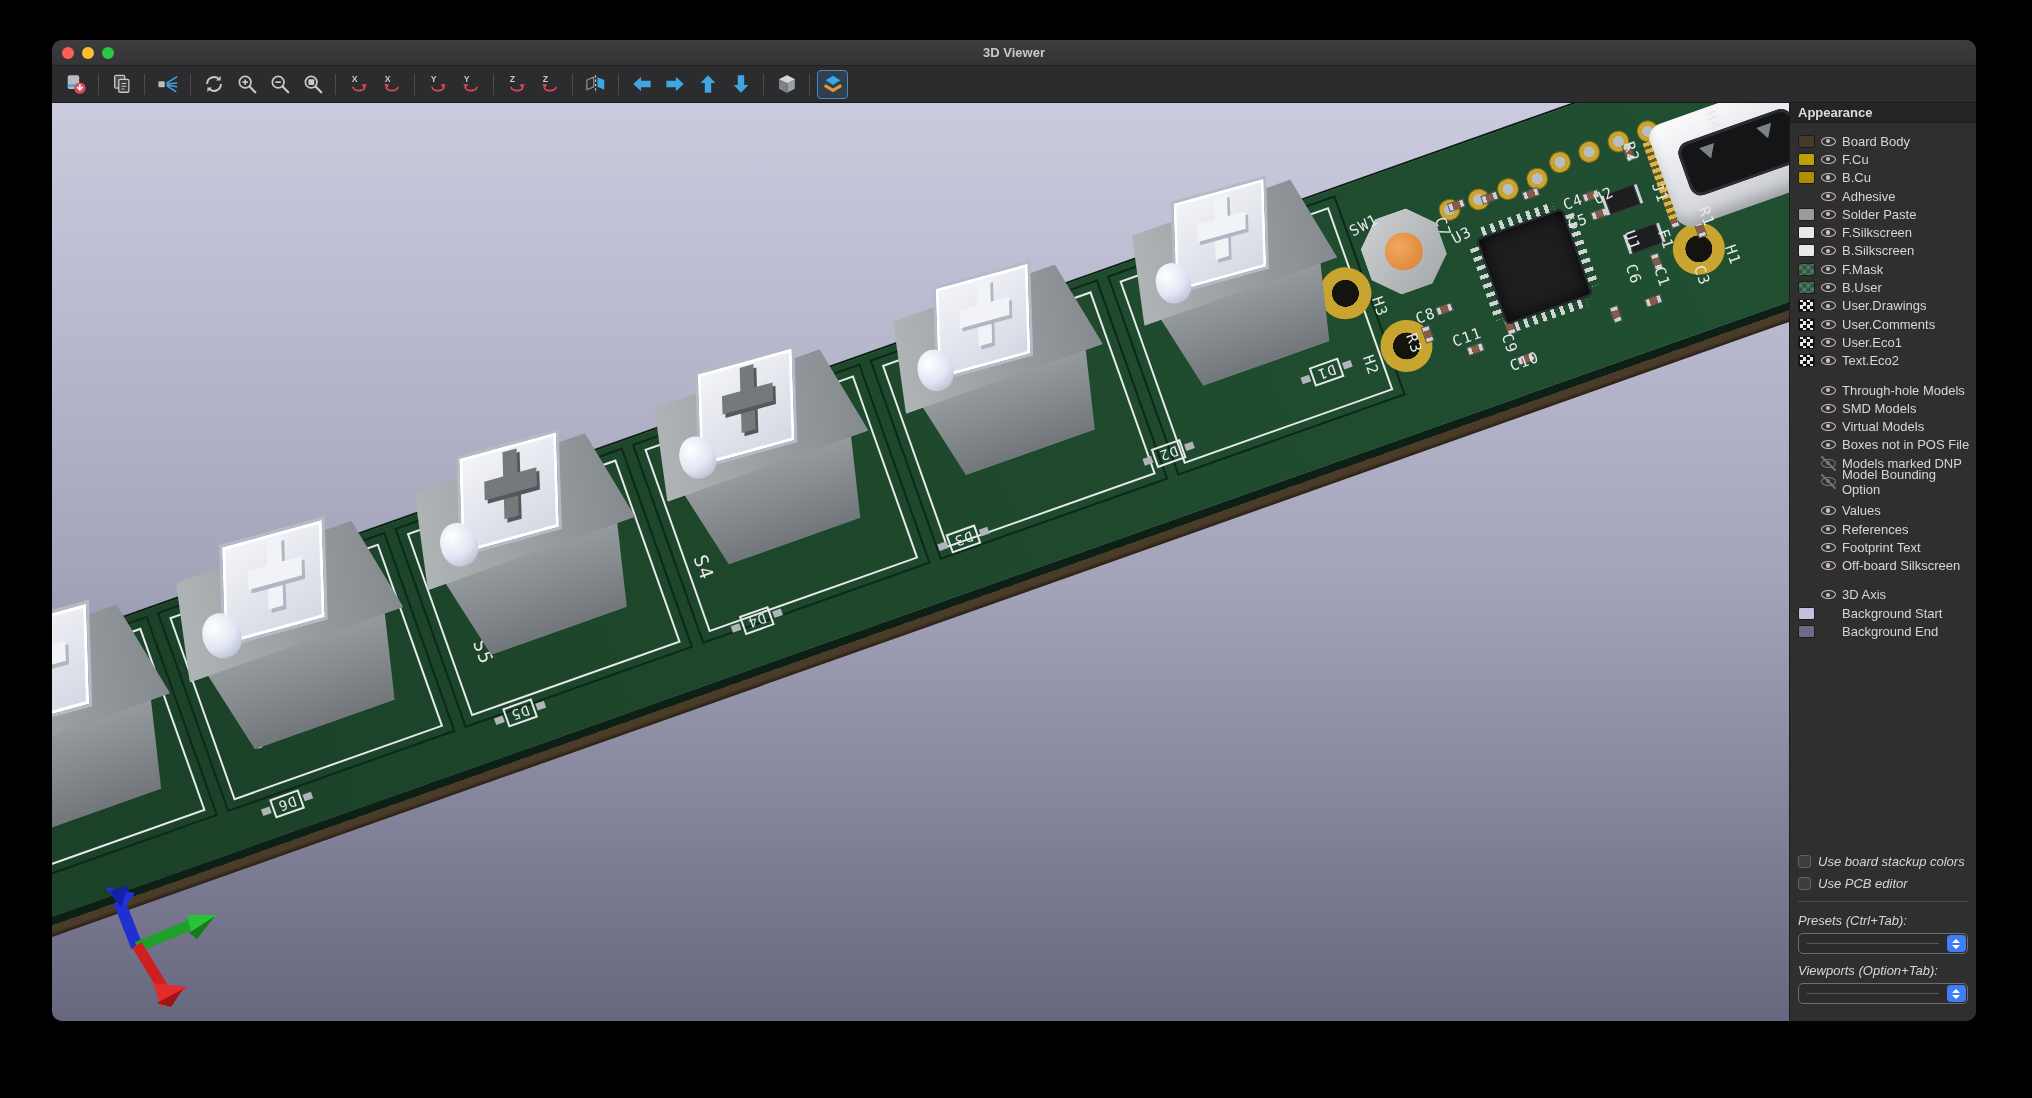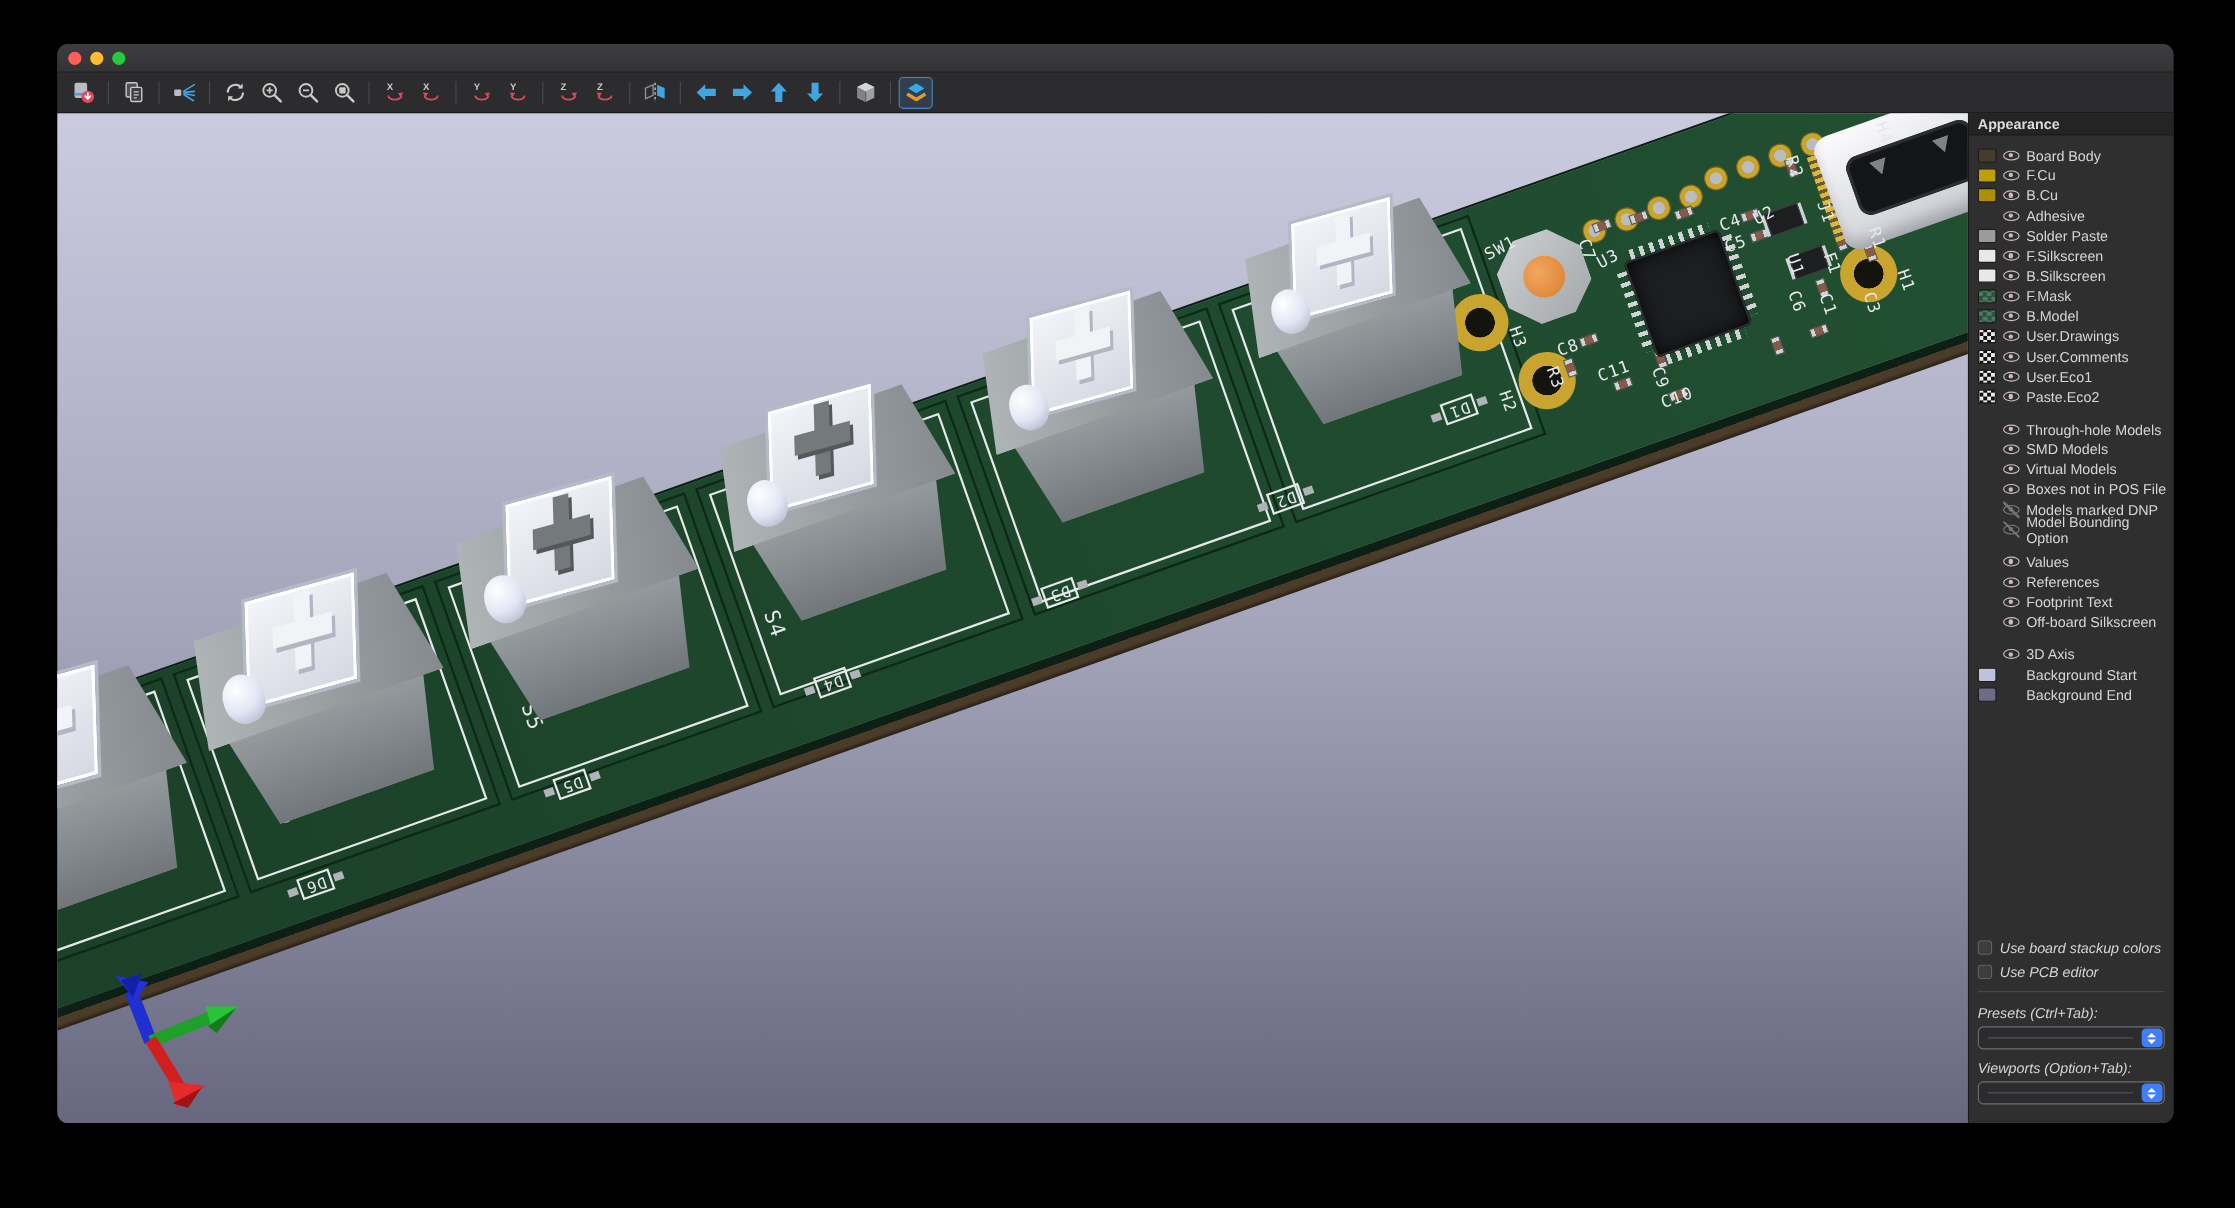--- a/index.html
+++ b/index.html
@@ -146,20 +146,21 @@
 <body>
 
 <div class="window">
 
   <div class="titlebar">
     <div class="lights">
       <span class="light red"></span>
       <span class="light yellow"></span>
       <span class="light green"></span>
     </div>
+    <div class="title">3D Viewer</div>
   </div>
 
   <div class="toolbar" id="toolbar">
       <div class="tbtn">
         <span>
           <svg viewBox="0 0 24 24">
             <rect x="3" y="2.5" width="12.5" height="15" rx="2" fill="#b9bdc1"></rect>
             <rect x="3" y="12.5" width="12.5" height="2.6" fill="#3ea6e0"></rect>
             <circle cx="16.2" cy="16.5" r="6.2" fill="#e0485c"></circle>
             <path d="M16.2 12.8v5.2M13.6 15.6l2.6 2.9 2.6-2.9" stroke="#fff" stroke-width="1.7" fill="none" stroke-linecap="round" stroke-linejoin="round"></path>
@@ -559,21 +560,21 @@
 
           <div class="row">
             <span class="swatch sw-mask"></span>
             <span class="eye on"></span>
             <span>F.Mask</span>
           </div>
 
           <div class="row">
             <span class="swatch sw-mask"></span>
             <span class="eye on"></span>
-            <span>B.Model</span>
+            <span>B.User</span>
           </div>
 
           <div class="row">
             <span class="swatch sw-check"></span>
             <span class="eye on"></span>
             <span>User.Drawings</span>
           </div>
 
           <div class="row">
             <span class="swatch sw-check"></span>
@@ -583,21 +584,21 @@
 
           <div class="row">
             <span class="swatch sw-check"></span>
             <span class="eye on"></span>
             <span>User.Eco1</span>
           </div>
 
           <div class="row">
             <span class="swatch sw-check"></span>
             <span class="eye on"></span>
-            <span>Paste.Eco2</span>
+            <span>Text.Eco2</span>
           </div>
         </div>
 
       <div class="gap"></div>
       <div class="rows" style="padding-top:0">
 
           <div class="row">
             <span class="swatch sp"></span>
             <span class="eye on"></span>
             <span>Through-hole Models</span>

